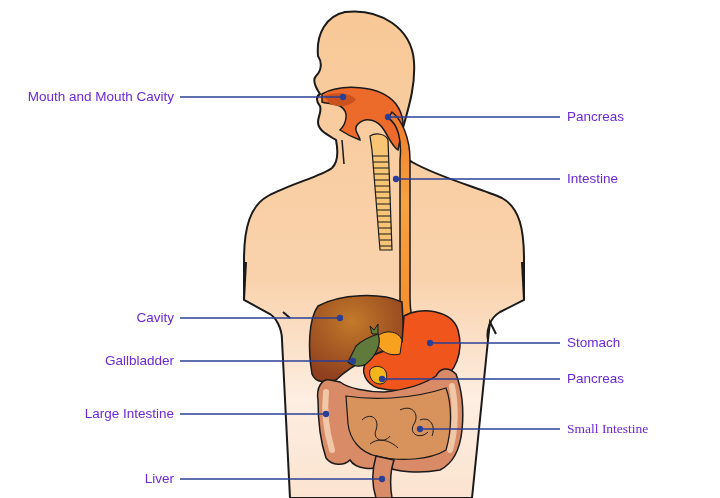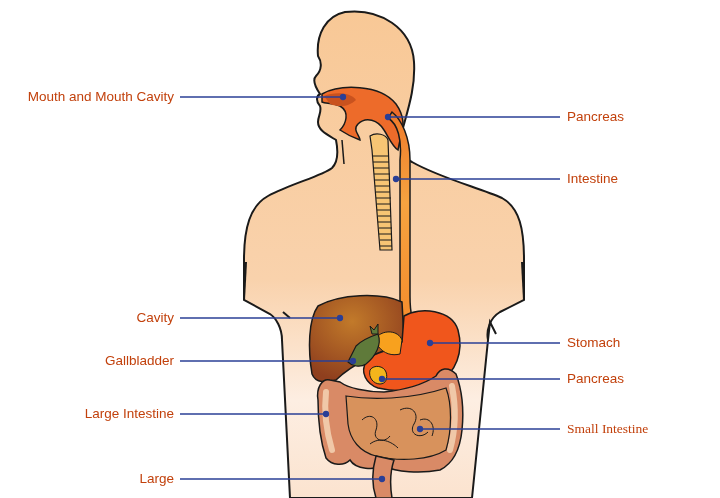--- a/index.html
+++ b/index.html
@@ -1,18 +1,18 @@
 <!DOCTYPE html>
 <html><head>
 <meta charset="utf-8">
 <style>
   html, body { margin: 0; padding: 0; background: #ffffff; }
   body { width: 720px; height: 498px; position: relative; overflow: hidden; font-family: "Liberation Sans", sans-serif; }
   #diagram { position: absolute; left: 0; top: 0; width: 720px; height: 498px; }
-  .label { position: absolute; font-size: 13.5px; color: #c2410c; white-space: nowrap; line-height: 16px; }
+  .label { position: absolute; font-size: 13.5px; color: #6d28d9; white-space: nowrap; line-height: 16px; }
   .label.left { text-align: right; }
   .label.right { text-align: left; }
 </style>
 </head>
 <body>
 
 <svg id="diagram" viewBox="0 0 720 498" xmlns="http://www.w3.org/2000/svg">
   <defs>
     <linearGradient id="skinGrad" x1="0" y1="0" x2="0" y2="1">
       <stop offset="0" stop-color="#f8c896"></stop>
@@ -128,19 +128,19 @@
       <circle cx="382" cy="379" r="2.5"></circle>
     <line x1="420" y1="429" x2="560" y2="429"></line>
       <circle cx="420" cy="429" r="2.5"></circle>
   </g>
 </svg>
 
 <div class="label left" style="right:546px; top:89px;">Mouth and Mouth Cavity</div>
 <div class="label left" style="right:546px; top:310px;">Cavity</div>
 <div class="label left" style="right:546px; top:353px;">Gallbladder</div>
 <div class="label left" style="right:546px; top:406px;">Large Intestine</div>
-<div class="label left" style="right:546px; top:471px;">Large</div>
+<div class="label left" style="right:546px; top:471px;">Liver</div>
 
 <div class="label right" style="left:567px; top:109px;">Pancreas</div>
 <div class="label right" style="left:567px; top:171px;">Intestine</div>
 <div class="label right" style="left:567px; top:335px;">Stomach</div>
 <div class="label right" style="left:567px; top:371px;">Pancreas</div>
 <div class="label right" style="left:567px; top:421px;font-family:Liberation Serif, serif;">Small Intestine</div>
 
 </body></html>

